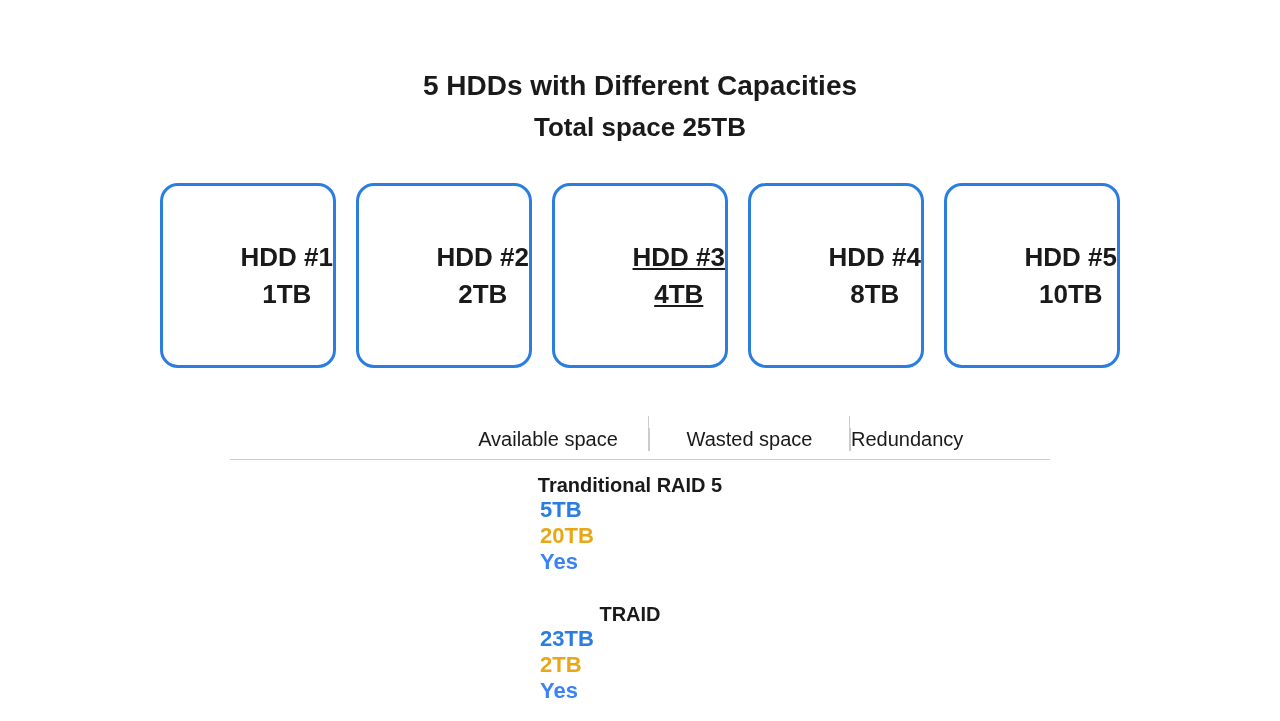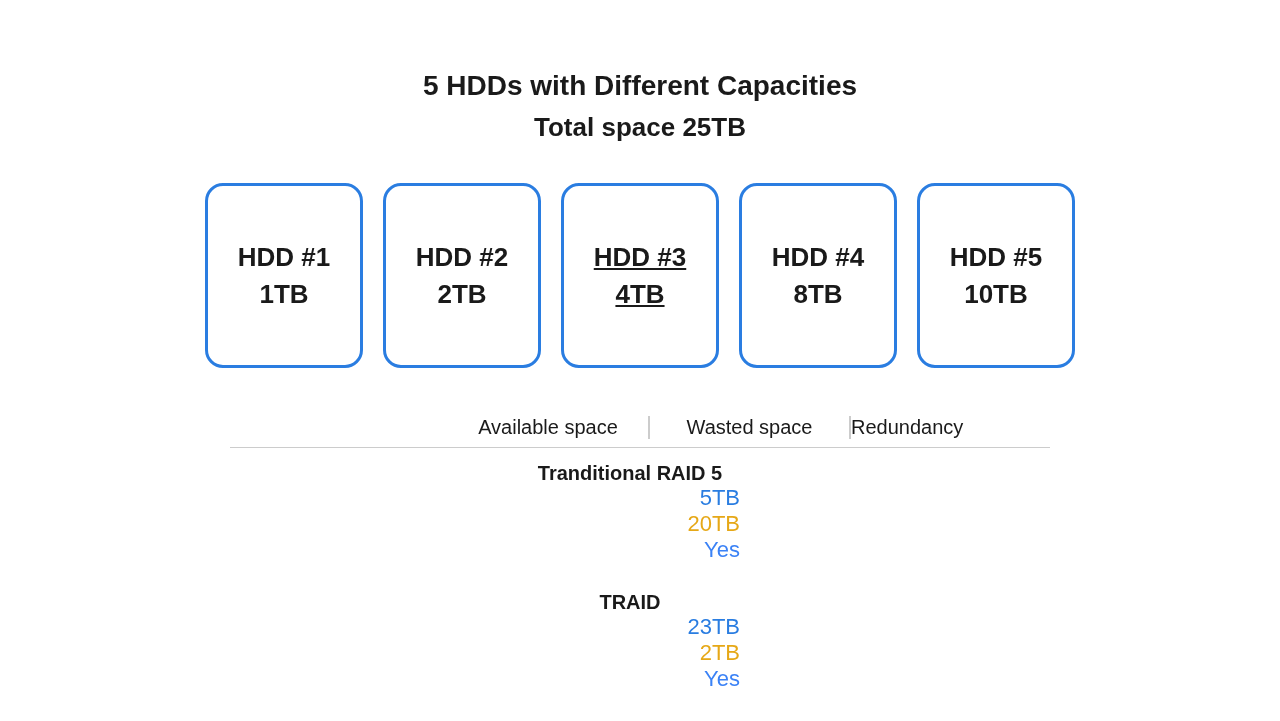--- a/index.html
+++ b/index.html
@@ -39,27 +39,27 @@
     .hdd-row {
       display: flex;
       flex-direction: row;
       gap: 20px;
       margin-top: 40px;
       align-items: center;
       justify-content: center;
     }
 
     .hdd-card {
-      width: 158px;
+      width: 176px;
       height: 185px;
       border: 3px solid #2a7de1;
       border-radius: 18px;
       display: flex;
       flex-direction: column;
-      align-items: center;
+      align-items: flex-end;
       justify-content: center;
       background: #ffffff;
     }
 
     .hdd-label {
       font-size: 26px;
       font-weight: 700;
       color: #1a1a1a;
       text-align: center;
       line-height: 1.4;
@@ -77,20 +77,21 @@
       border-bottom: 1px solid #cccccc;
       padding-bottom: 8px;
       margin-bottom: 0;
     }
 
     .col-label {
       font-size: 20px;
       font-weight: 500;
       color: #1a1a1a;
       text-align: center;
+      margin-top: 12px;
     }
 
     .col-available {
       width: 200px;
       text-align: center;
     }
 
     .col-wasted {
       width: 200px;
       text-align: center;
@@ -114,23 +115,23 @@
       font-size: 20px;
       font-weight: 700;
       color: #1a1a1a;
       flex: 1;
       text-align: right;
       padding-right: 20px;
     }
 
     .col-value {
       width: 200px;
-      text-align: right;
+      text-align: left;
       font-size: 22px;
-      font-weight: 400;
+      font-weight: 700;
     }
 
     .color-blue {
       color: #2a7de1;
     }
 
     .color-orange {
       color: #e6a817;
     }
 

